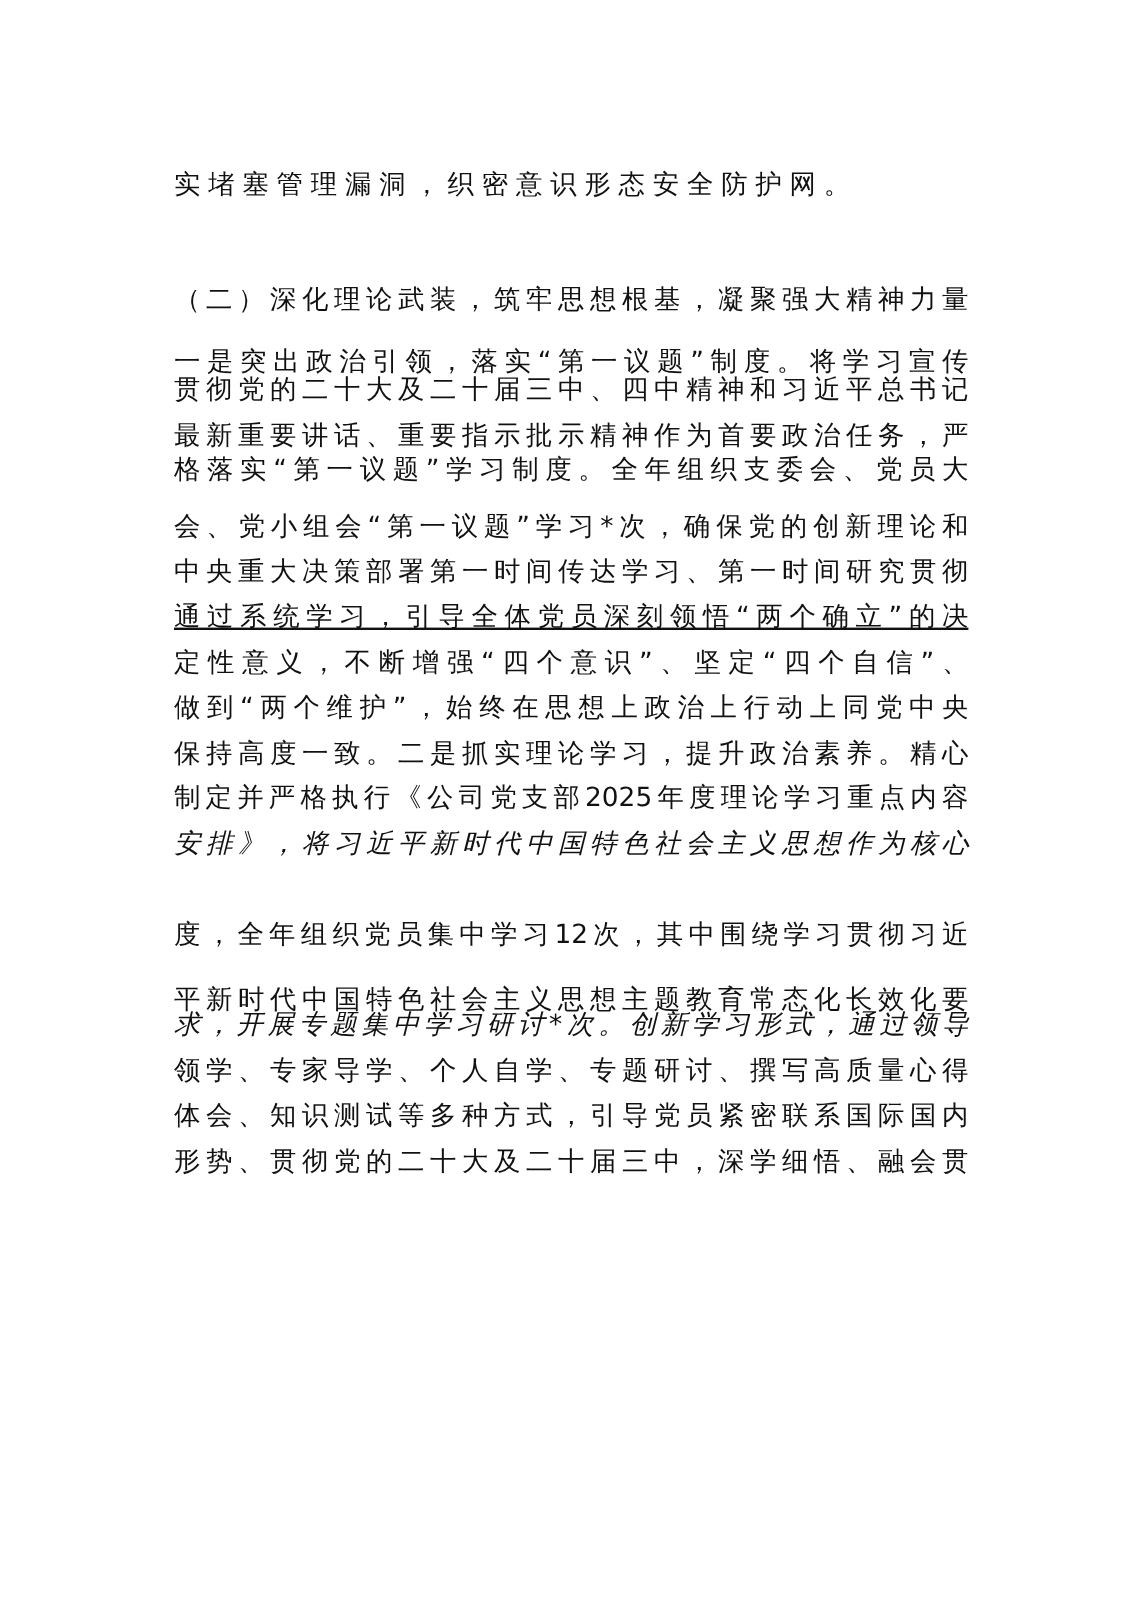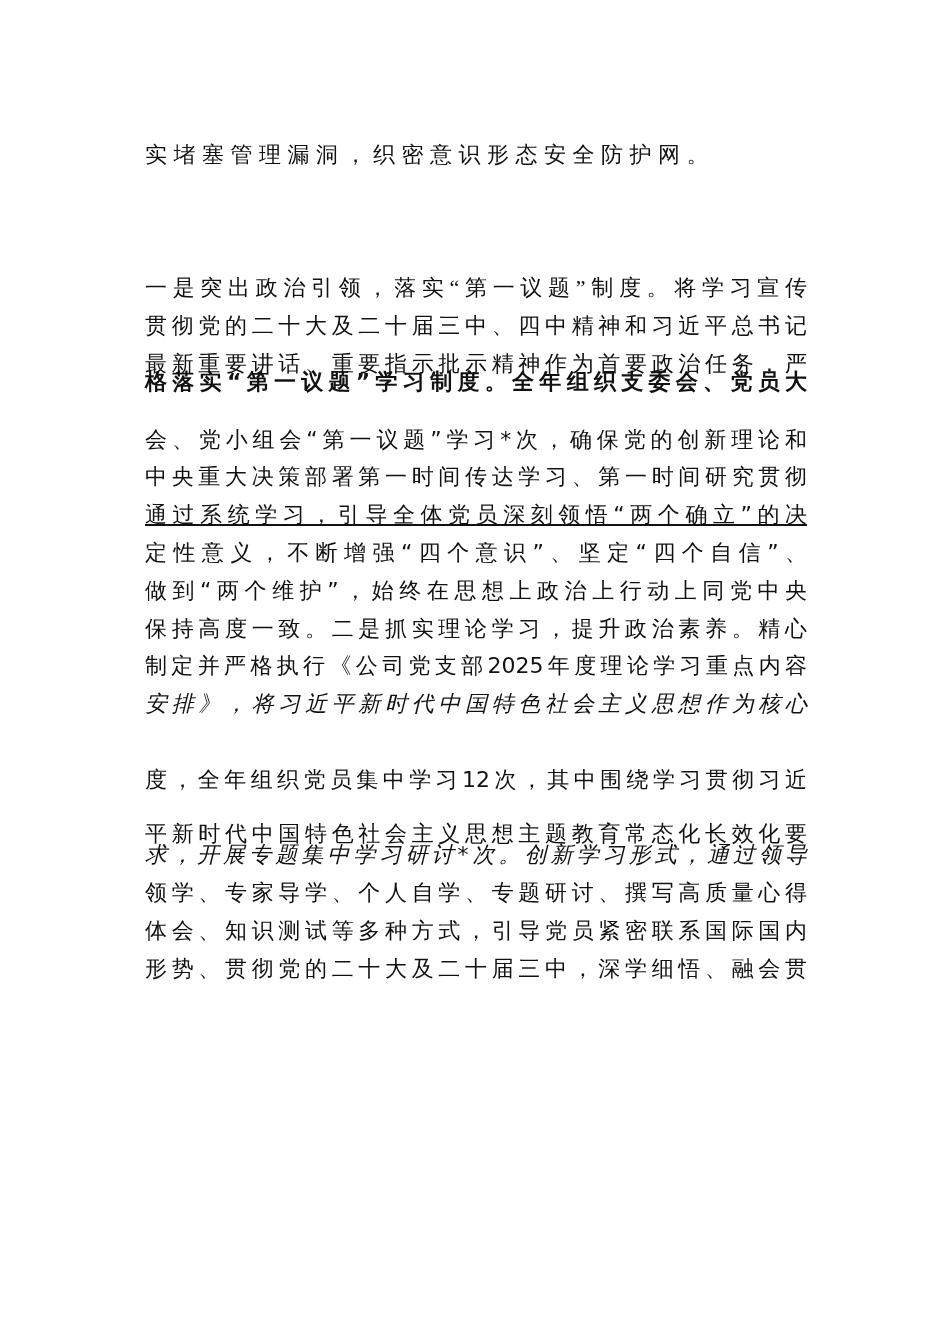--- a/index.html
+++ b/index.html
@@ -37,25 +37,26 @@
       text-align-last: left;
       letter-spacing: 6.5px;
     }
   </style>
 </head>
 <body>
 
 <div class="page">
   <div class="line last" style="top:140px;">实堵塞管理漏洞，织密意识形态安全防护网。</div>
 
+  <div class="line" style="top:236px;">（二）深化理论武装，筑牢思想根基，凝聚强大精神力量</div>
 
-  <div class="line" style="top:273px;font-family:Liberation Serif, serif;">一是突出政治引领，落实“第一议题”制度。将学习宣传</div>
+  <div class="line" style="top:287px;">一是突出政治引领，落实“第一议题”制度。将学习宣传</div>
   <div class="line" style="top:311px;">贯彻党的二十大及二十届三中、四中精神和习近平总书记</div>
   <div class="line" style="top:349px;">最新重要讲话、重要指示批示精神作为首要政治任务，严</div>
-  <div class="line" style="top:367px;font-weight:bold;">格落实“第一议题”学习制度。全年组织支委会、党员大</div>
+  <div class="line" style="top:377px;">格落实“第一议题”学习制度。全年组织支委会、党员大</div>
   <div class="line" style="top:425px;">会、党小组会“第一议题”学习*次，确保党的创新理论和</div>
   <div class="line" style="top:462px;">中央重大决策部署第一时间传达学习、第一时间研究贯彻</div>
   <div class="line" style="top:500px;text-decoration:underline;">通过系统学习，引导全体党员深刻领悟“两个确立”的决</div>
   <div class="line" style="top:538px;">定性意义，不断增强“四个意识”、坚定“四个自信”、</div>
   <div class="line" style="top:576px;">做到“两个维护”，始终在思想上政治上行动上同党中央</div>
   <div class="line" style="top:614px;">保持高度一致。二是抓实理论学习，提升政治素养。精心</div>
   <div class="line" style="top:651px;">制定并严格执行《公司党支部2025年度理论学习重点内容</div>
   <div class="line" style="top:689px;font-style:italic;">安排》，将习近平新时代中国特色社会主义思想作为核心</div>
   <div class="line" style="top:765px;">度，全年组织党员集中学习12次，其中围绕学习贯彻习近</div>
   <div class="line" style="top:819px;">平新时代中国特色社会主义思想主题教育常态化长效化要</div>

